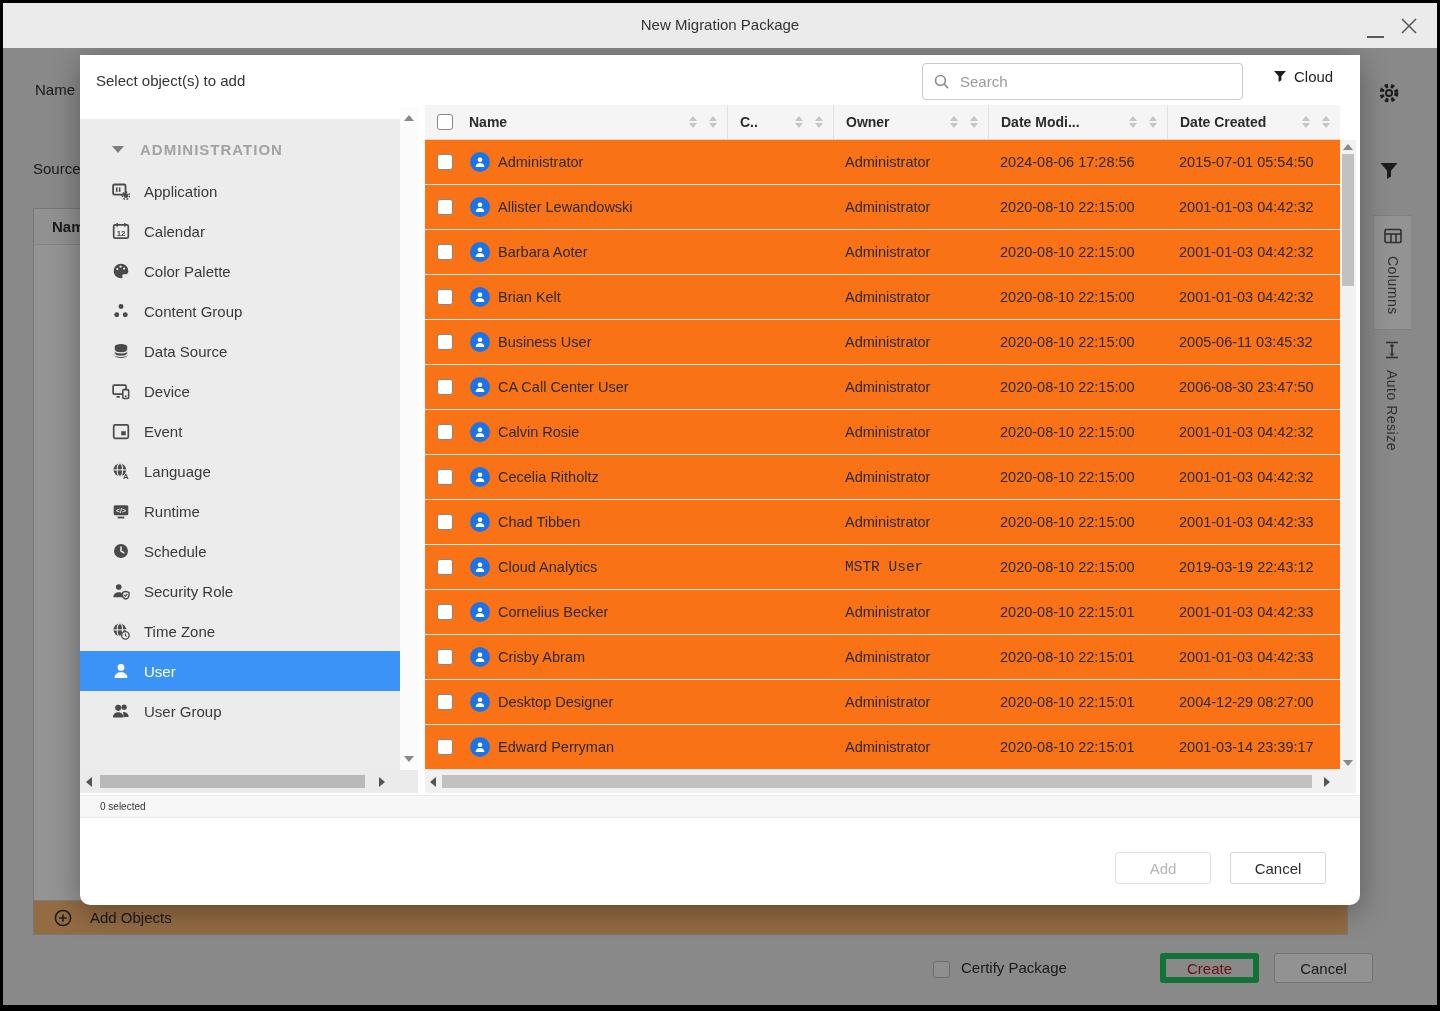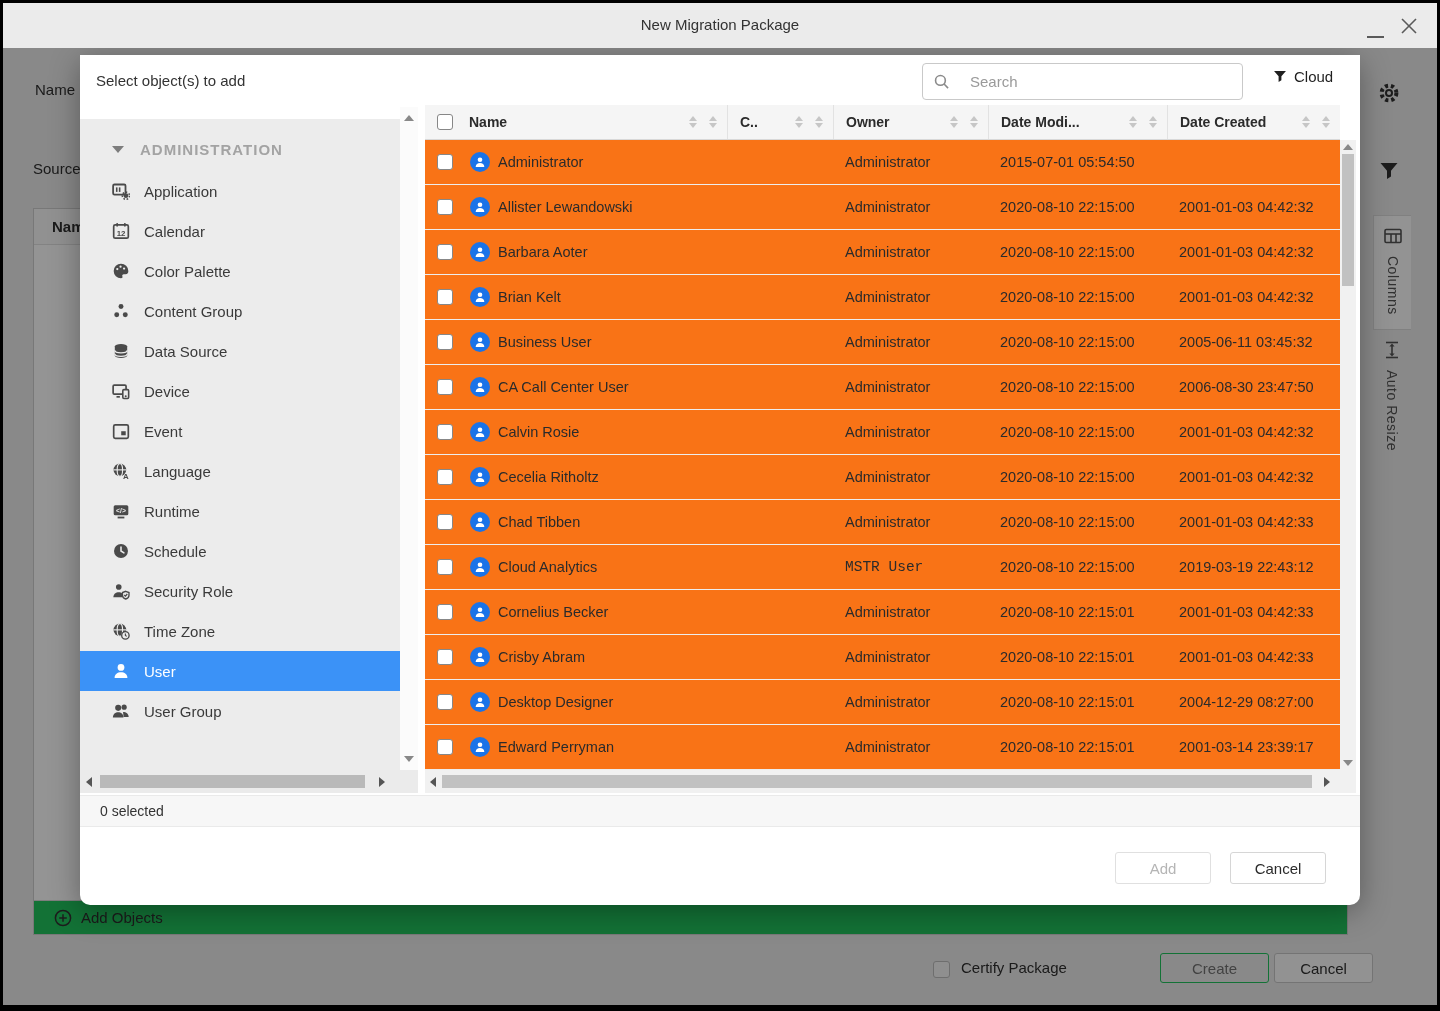--- a/index.html
+++ b/index.html
@@ -12,41 +12,41 @@
   #titlebar .title{position:absolute;left:0;right:0;top:13px;text-align:center;font-size:15px;color:#333;}
   .win-min{position:absolute;right:53px;top:33px;width:17px;height:2px;background:#5a5a5a;cursor:pointer;}
   .win-close{position:absolute;right:17px;top:12px;width:22px;height:22px;cursor:pointer;}
   .win-close svg{width:22px;height:22px;stroke:#5a5a5a;stroke-width:1.6;}
 
   
   #bg-app{position:absolute;left:0;top:45px;width:100%;height:957px;background:#ededed;}
   .bg-label{position:absolute;font-size:15px;color:#2f2f2f;}
   #bg-panel{position:absolute;left:30px;top:160px;width:1315px;height:727px;background:#fff;border:1px solid #cfcfcf;}
   #bg-panel-header{height:36px;background:#fafafa;border-bottom:1px solid #e2e2e2;display:flex;align-items:center;padding-left:18px;font-weight:bold;font-size:15px;color:#2f2f2f;}
-  #bg-add-objects{position:absolute;left:0;bottom:0;width:100%;height:34px;border-top:1px solid #d9d9d9;display:flex;align-items:center;gap:9px;padding-left:20px;font-size:15px;color:#2f2f2f;background:#22c55e;}
+  #bg-add-objects{position:absolute;left:0;bottom:0;width:100%;height:34px;border-top:1px solid #d9d9d9;display:flex;align-items:center;gap:18px;padding-left:20px;font-size:15px;color:#2f2f2f;background:#fdba74;}
   #bg-gear{position:absolute;right:36px;top:33px;width:24px;height:24px;color:#333;}
   #bg-filter{position:absolute;right:38px;top:113px;width:20px;height:20px;color:#333;}
   #bg-tabstrip{position:absolute;right:26px;top:167px;width:38px;}
   .vtab{display:flex;flex-direction:column;align-items:center;padding:10px 0 14px 0;gap:10px;cursor:pointer;}
   .vtab.active{background:rgba(255,255,255,.9);border:1px solid #ddd;border-right:none;}
   .vtab svg{width:20px;height:20px;color:#555;}
   .vtext{writing-mode:vertical-rl;font-size:14px;color:#555;letter-spacing:.5px;}
   #bg-footer{position:absolute;left:0;bottom:0;width:100%;height:70px;}
   .bg-checkbox{position:absolute;width:17px;height:17px;border:1.5px solid #bdbdbd;border-radius:3px;background:#f7f7f7;}
   .bg-btn{position:absolute;height:30px;border-radius:3px;font-size:15px;display:flex;align-items:center;justify-content:center;cursor:pointer;}
-  #bg-create{left:1157px;bottom:22px;width:109px;background:#ececec;border:1px solid #22c55e;color:#737373;}
+  #bg-create{left:1157px;bottom:22px;width:99px;background:#ececec;border:6px solid #22c55e;color:#b91c1c;}
   #bg-cancel{left:1271px;bottom:22px;width:99px;background:#fbfbfb;border:1px solid #c9c9c9;color:#2f2f2f;}
 
   #dim-overlay{position:absolute;left:0;top:45px;width:100%;height:957px;background:rgba(0,0,0,.42);z-index:10;}
 
   
   #modal{position:absolute;left:77px;top:52px;width:1280px;height:850px;background:#fff;z-index:20;box-shadow:0 6px 30px rgba(0,0,0,.35);border-radius:10px;}
   #modal-header{position:absolute;left:0;top:0;width:100%;height:52px;background:#fff;}
   #modal-title{position:absolute;left:16px;top:17px;font-size:15px;color:#333;}
-  #search-box{position:absolute;left:842px;top:8px;width:321px;height:37px;border:1px solid #c9c9c9;border-radius:4px;display:flex;align-items:center;padding:0 10px;gap:18px;background:#fff;}
+  #search-box{position:absolute;left:842px;top:8px;width:321px;height:37px;border:1px solid #c9c9c9;border-radius:4px;display:flex;align-items:center;padding:0 10px;gap:8px;background:#fff;}
   #search-box svg{width:17px;height:17px;color:#8a8a8a;flex:0 0 auto;}
   #search-input{border:none;outline:none;font-size:15px;color:#333;width:100%;}
   #search-input::placeholder{color:#9a9a9a;}
   #filter-btn{position:absolute;left:1193px;top:13px;display:flex;align-items:center;gap:7px;font-size:15px;color:#1f1f1f;cursor:pointer;}
   #filter-btn svg{width:14px;height:15px;color:#1f1f1f;}
 
   
   #sidebar{position:absolute;left:0;top:64px;width:320px;height:663px;background:#ececec;overflow:hidden;}
   #sidebar-section{display:flex;align-items:center;gap:16px;height:44px;padding-left:32px;margin-top:8px;}
   .caret-down{width:0;height:0;border-left:6px solid transparent;border-right:6px solid transparent;border-top:7px solid #7d7d7d;}
@@ -78,21 +78,21 @@
   .gr-cell{display:flex;align-items:center;padding-left:12px;font-size:14.5px;color:#2b2b2b;overflow:hidden;white-space:nowrap;}
   .cb{width:16px;height:16px;border:1.5px solid #878787;border-radius:3px;background:#fff;flex:0 0 auto;cursor:pointer;}
   .avatar{width:20px;height:20px;border-radius:50%;background:#1a73e8;display:flex;align-items:center;justify-content:center;margin:0 8px 0 17px;flex:0 0 auto;}
   .avatar svg{width:12px;height:12px;color:#fff;}
   #grid-vscroll{position:absolute;left:915px;top:35px;width:16px;height:630px;background:#f1f1f1;}
   #grid-vthumb{position:absolute;left:2px;top:14px;width:12px;height:132px;background:#c1c1c1;cursor:pointer;}
   #grid-hscroll{position:absolute;left:0px;top:665px;width:931px;height:23px;background:#f1f1f1;display:flex;align-items:center;}
   .gh-thumb{height:13px;background:#c1c1c1;}
 
   
-  #selected-bar{position:absolute;left:0;top:740px;width:100%;height:32px;background:#f7f7f7;border-top:1px solid #eaeaea;border-bottom:1px solid #eaeaea;display:flex;align-items:center;padding-left:20px;font-size:14px;color:#333;}
+  #selected-bar{position:absolute;left:0;top:740px;width:100%;height:23px;background:#f7f7f7;border-top:1px solid #eaeaea;border-bottom:1px solid #eaeaea;display:flex;align-items:center;padding-left:20px;font-size:10px;color:#333;}
   .dlg-btn{position:absolute;width:96px;height:32px;border-radius:3px;background:#fff;display:flex;align-items:center;justify-content:center;font-size:15px;cursor:pointer;}
   #add-btn{left:1035px;top:797px;border:1px solid #e0e0e0;color:#b5b5b5;}
   #cancel-btn{left:1150px;top:797px;border:1px solid #d6d6d6;color:#2b2b2b;}
 </style>
 </head>
 <body>
 
 <svg width="0" height="0" style="position:absolute" aria-hidden="true">
   <defs>
     <symbol id="application-icon" viewBox="0 0 16 16">
@@ -476,20 +476,21 @@
       <span class="cb"></span>
       <span class="avatar">
                   <svg>
                     <use href="#user-avatar-icon"></use>
                   </svg>
                 </span>
       <span class="v-name">Administrator</span>
     </div>
     <div class="gr-cell c-cert" style="width:106px;"></div>
     <div class="gr-cell c-owner" style="width:155px;">Administrator</div>
+    <div class="gr-cell c-mod" style="width:179px;">2024-08-06 17:28:56</div>
     <div class="gr-cell c-created" style="width:173px;">2015-07-01 05:54:50</div>
   </div>
             <div class="grid-row">
     <div class="gr-cell c-name" style="width:302px;">
       <span class="cb"></span>
       <span class="avatar">
                   <svg>
                     <use href="#user-avatar-icon"></use>
                   </svg>
                 </span>

